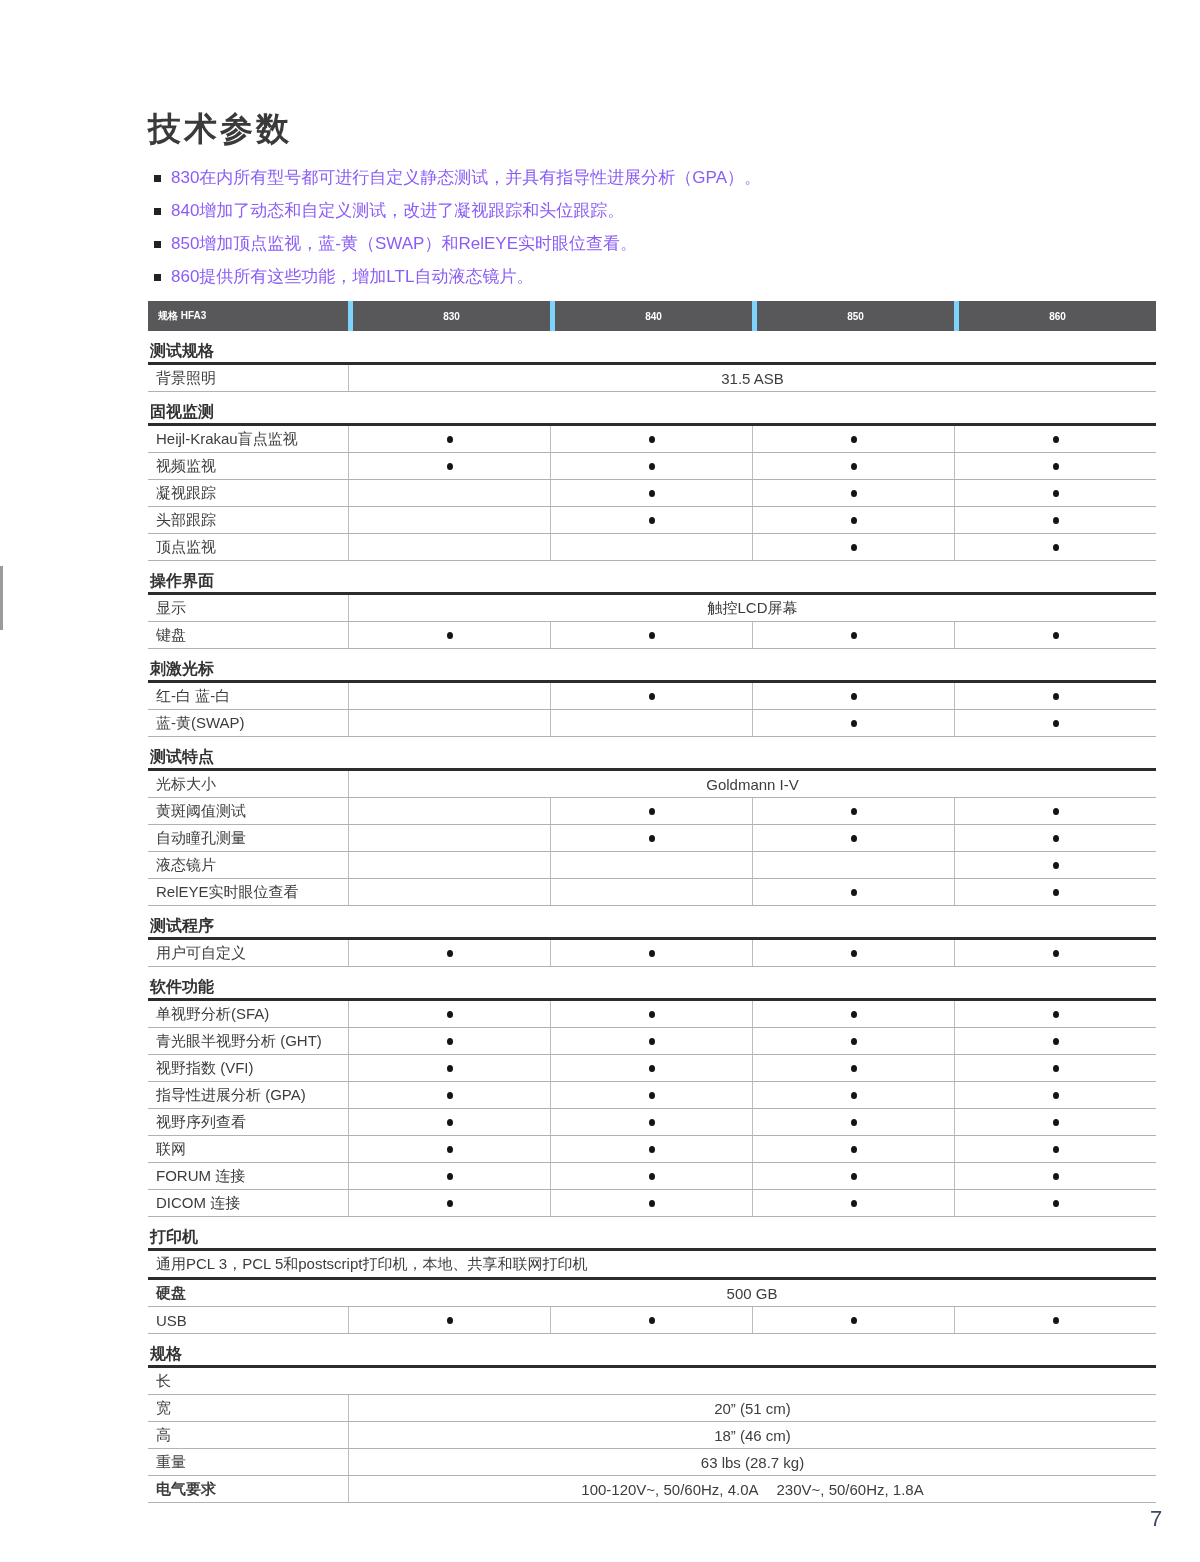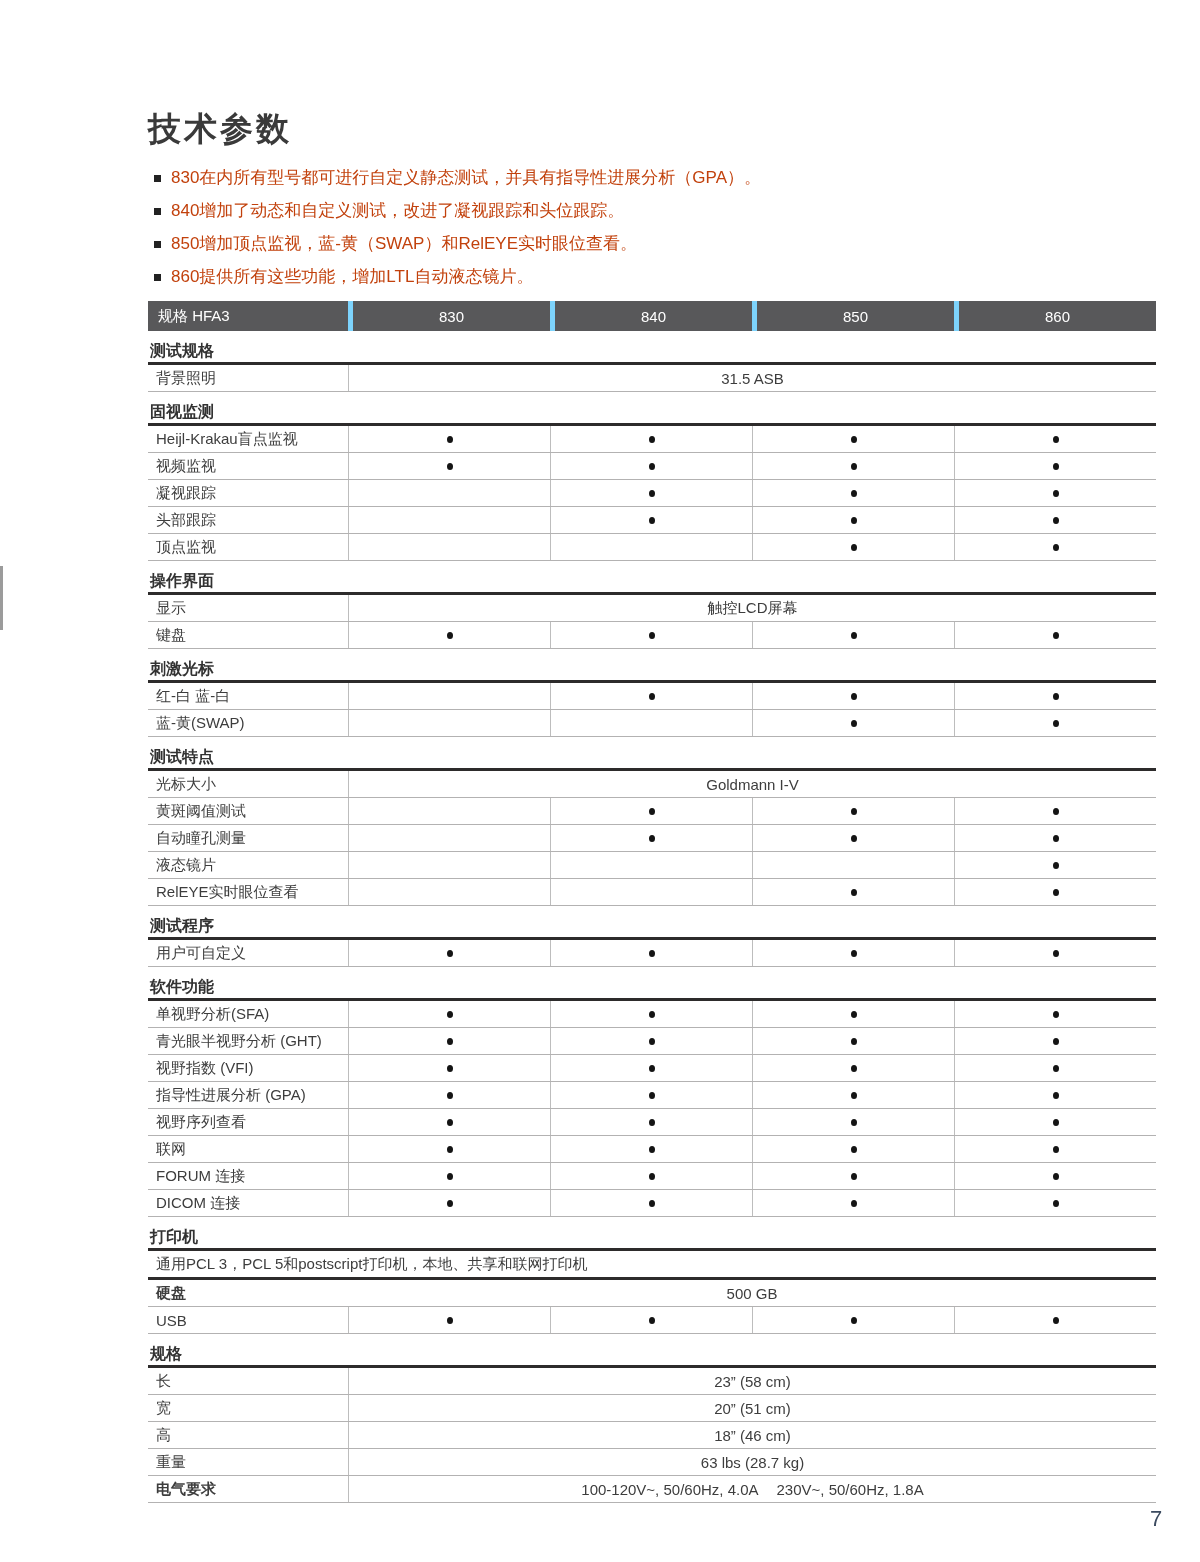--- a/index.html
+++ b/index.html
@@ -30,33 +30,33 @@
   h1.doc-title{
     margin:0;padding-top:108px;
     font-size:33px;line-height:42px;font-weight:600;
     letter-spacing:3px;color:var(--title-text);
   }
   ul.intro{
     list-style:none;margin:18px 0 0 6px;padding:0;
   }
   ul.intro li{
     display:flex;align-items:flex-start;
-    font-size:17px;line-height:20px;color:#c2410c;
+    font-size:17px;line-height:20px;color:#8b5cf6;
     margin-bottom:13px;
   }
   .sq{
     flex:0 0 auto;width:7px;height:7px;background:#222;
     margin:7px 10px 0 0;
   }
   .spec-table{margin-top:14px;width:1008px;}
   .thead{
     display:grid;grid-template-columns:200px repeat(4,1fr);
     background:var(--header-bg);color:var(--header-text);
     height:30px;align-items:center;
-    font-size:15px;font-weight:normal;
+    font-size:10px;font-weight:bold;
   }
   .thead .th{height:100%;display:flex;align-items:center;justify-content:center;box-sizing:border-box;}
   .thead .th.lab{justify-content:flex-start;padding-left:10px;}
   .thead .th.model{border-left:5px solid #7dd3fc;}
   .section-title{
     margin-top:10px;
     font-size:16px;font-weight:bold;color:#323232;
     line-height:19px;padding:0 0 2px 2px;
     border-bottom:3px solid var(--thick-border);
   }
@@ -442,21 +442,20 @@
             <div class="cell dotcell">
               <span class="dot"></span>
             </div>
             <div class="cell dotcell">
               <span class="dot"></span>
             </div>
           </div>
           <div class="section-title">规格</div>
           <div class="row">
             <div class="cell label">长</div>
-            <div class="cell span">23” (58 cm)</div>
           </div>
           <div class="row">
             <div class="cell label">宽</div>
             <div class="cell span">20” (51 cm)</div>
           </div>
           <div class="row">
             <div class="cell label">高</div>
             <div class="cell span">18” (46 cm)</div>
           </div>
           <div class="row">

